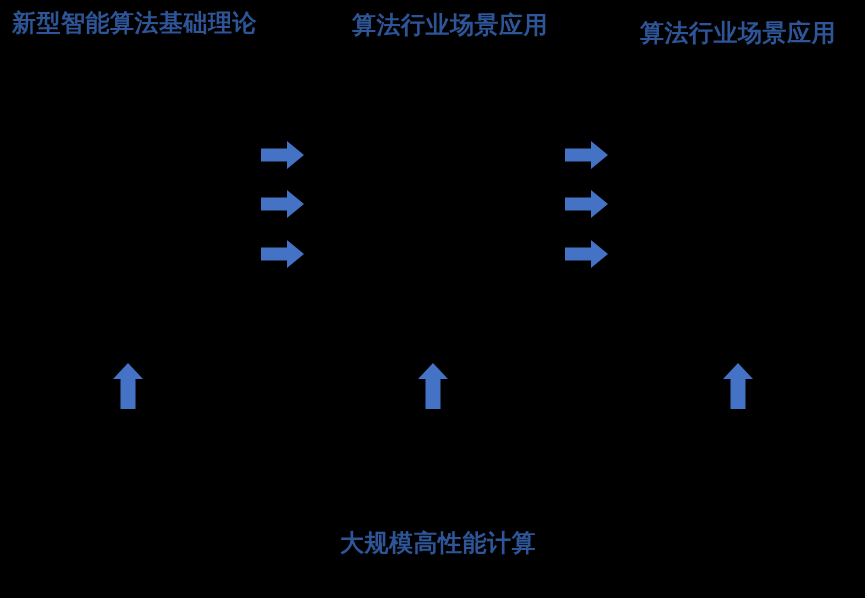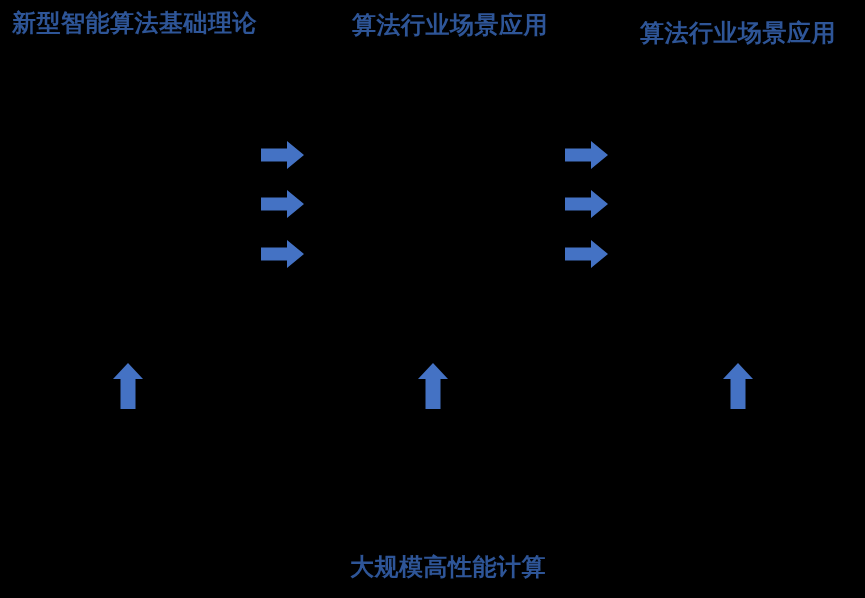--- a/index.html
+++ b/index.html
@@ -36,21 +36,21 @@
 <body>
 
 <div class="canvas">
 
   <div class="diagram-label" style="left:12px; top:9px;">新型智能算法基础理论</div>
 
   <div class="diagram-label" style="left:352px; top:11px;">算法行业场景应用</div>
 
   <div class="diagram-label" style="left:640px; top:19px;">算法行业场景应用</div>
 
-  <div class="diagram-label" style="left:340px; top:553px;margin-left:10px;">大规模高性能计算</div>
+  <div class="diagram-label" style="left:340px; top:529px;">大规模高性能计算</div>
 
   <svg class="arrow" style="left:261px; top:141px;" width="43" height="28" viewBox="0 0 43 28">
     <polygon points="0,7.5 26,7.5 26,0 43,14 26,28 26,20.5 0,20.5"></polygon>
   </svg>
   <svg class="arrow" style="left:261px; top:190px;" width="43" height="28" viewBox="0 0 43 28">
     <polygon points="0,7.5 26,7.5 26,0 43,14 26,28 26,20.5 0,20.5"></polygon>
   </svg>
   <svg class="arrow" style="left:261px; top:240px;" width="43" height="28" viewBox="0 0 43 28">
     <polygon points="0,7.5 26,7.5 26,0 43,14 26,28 26,20.5 0,20.5"></polygon>
   </svg>

